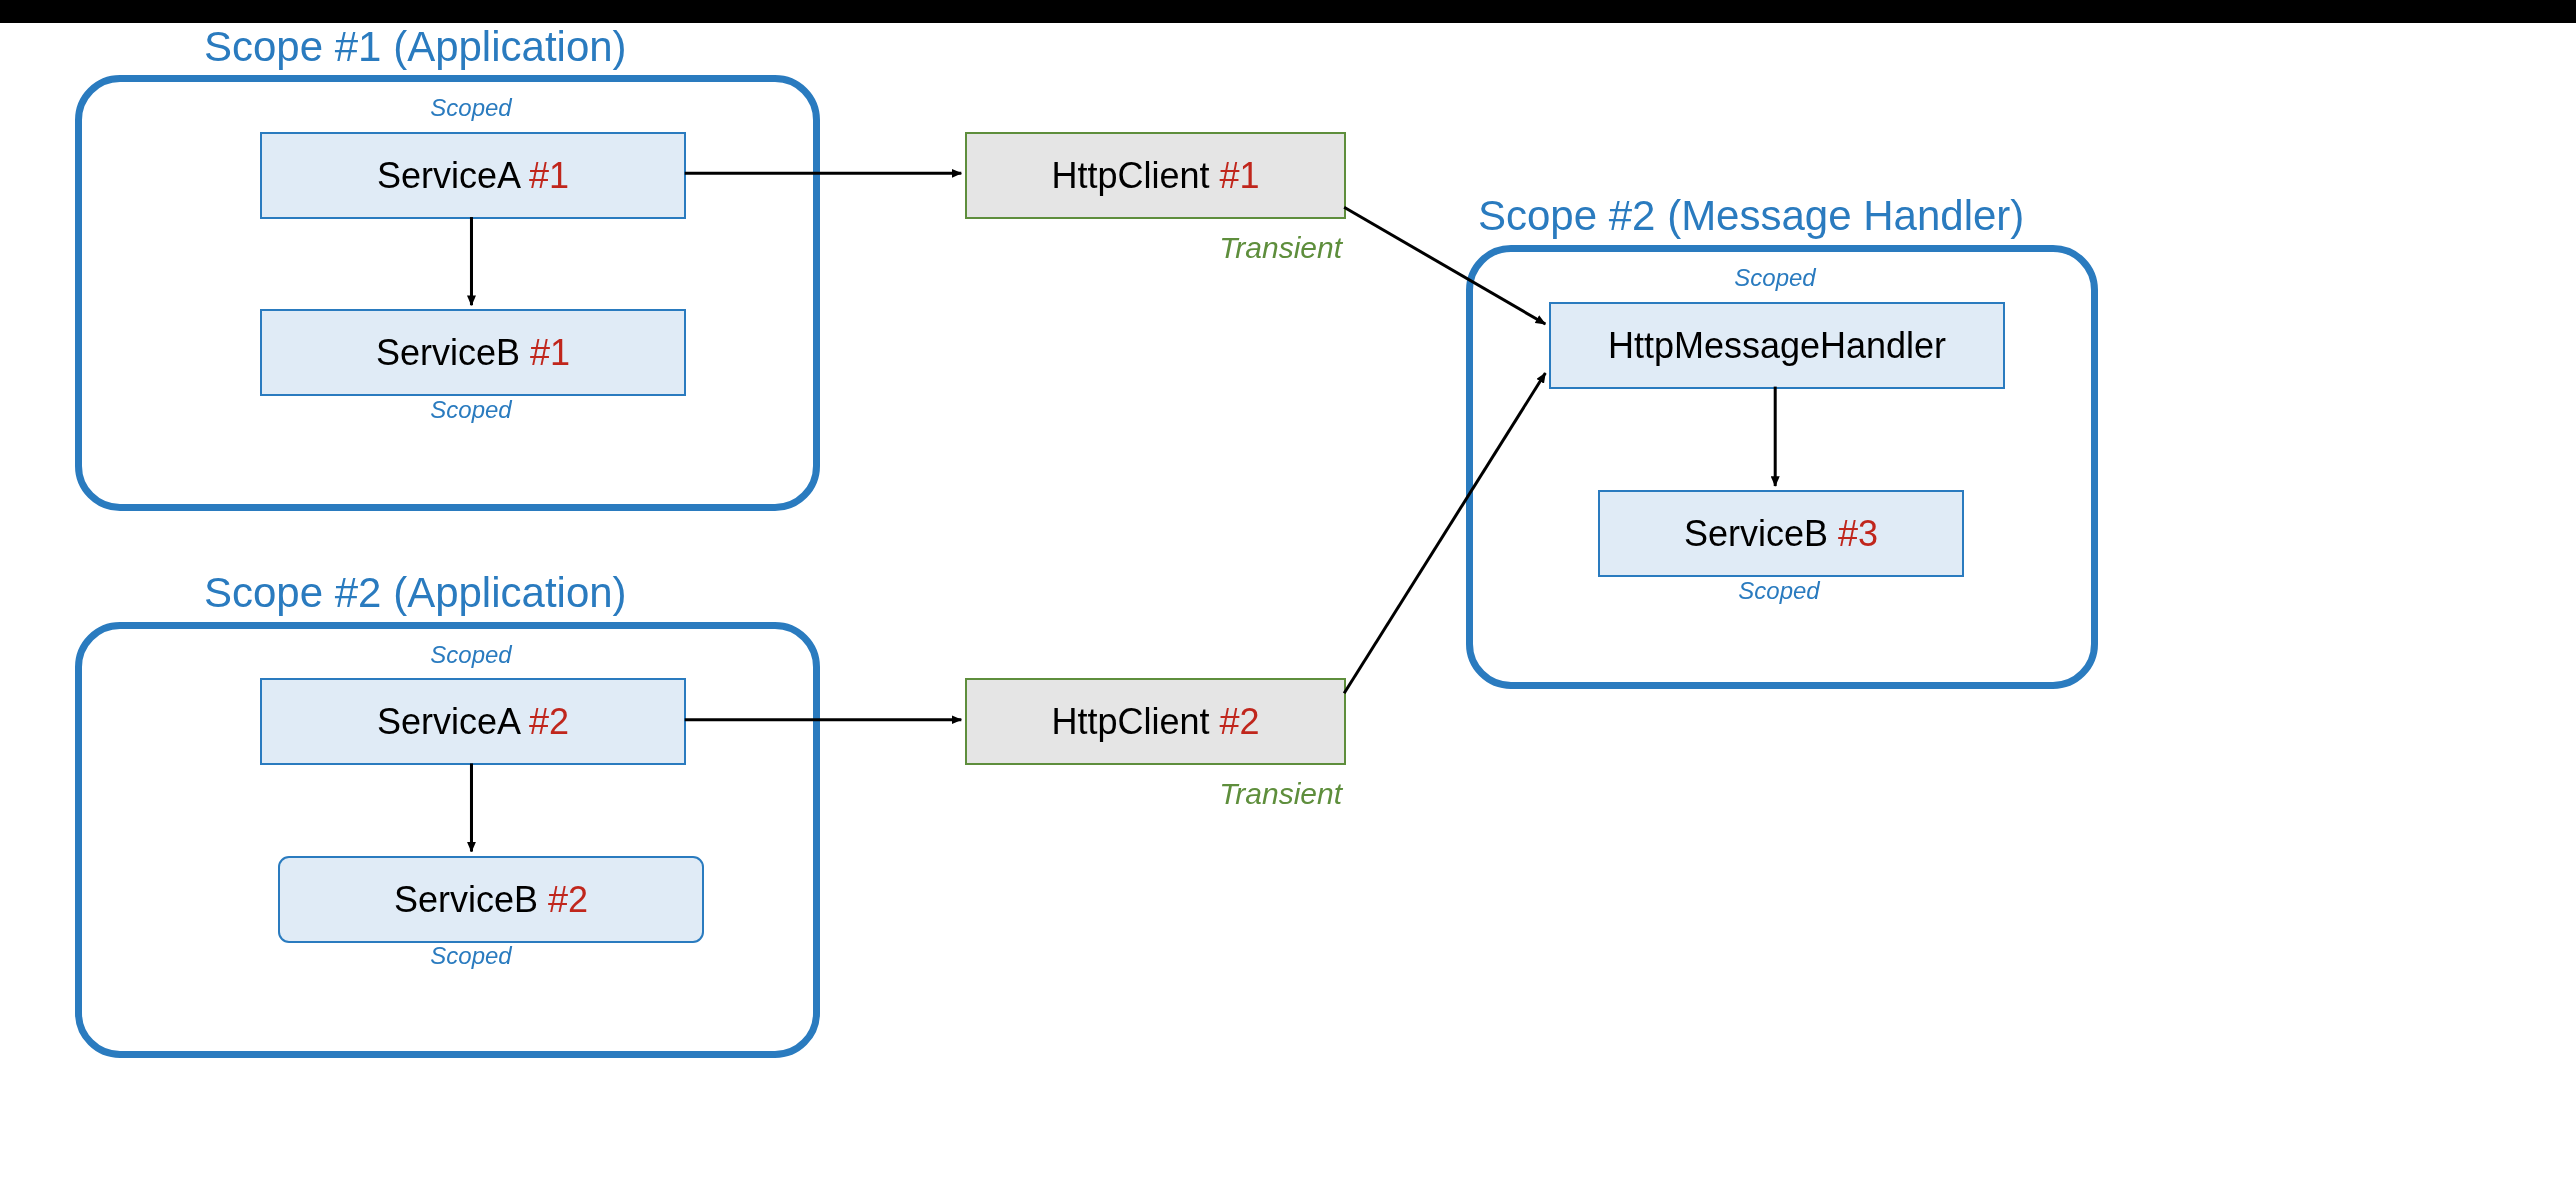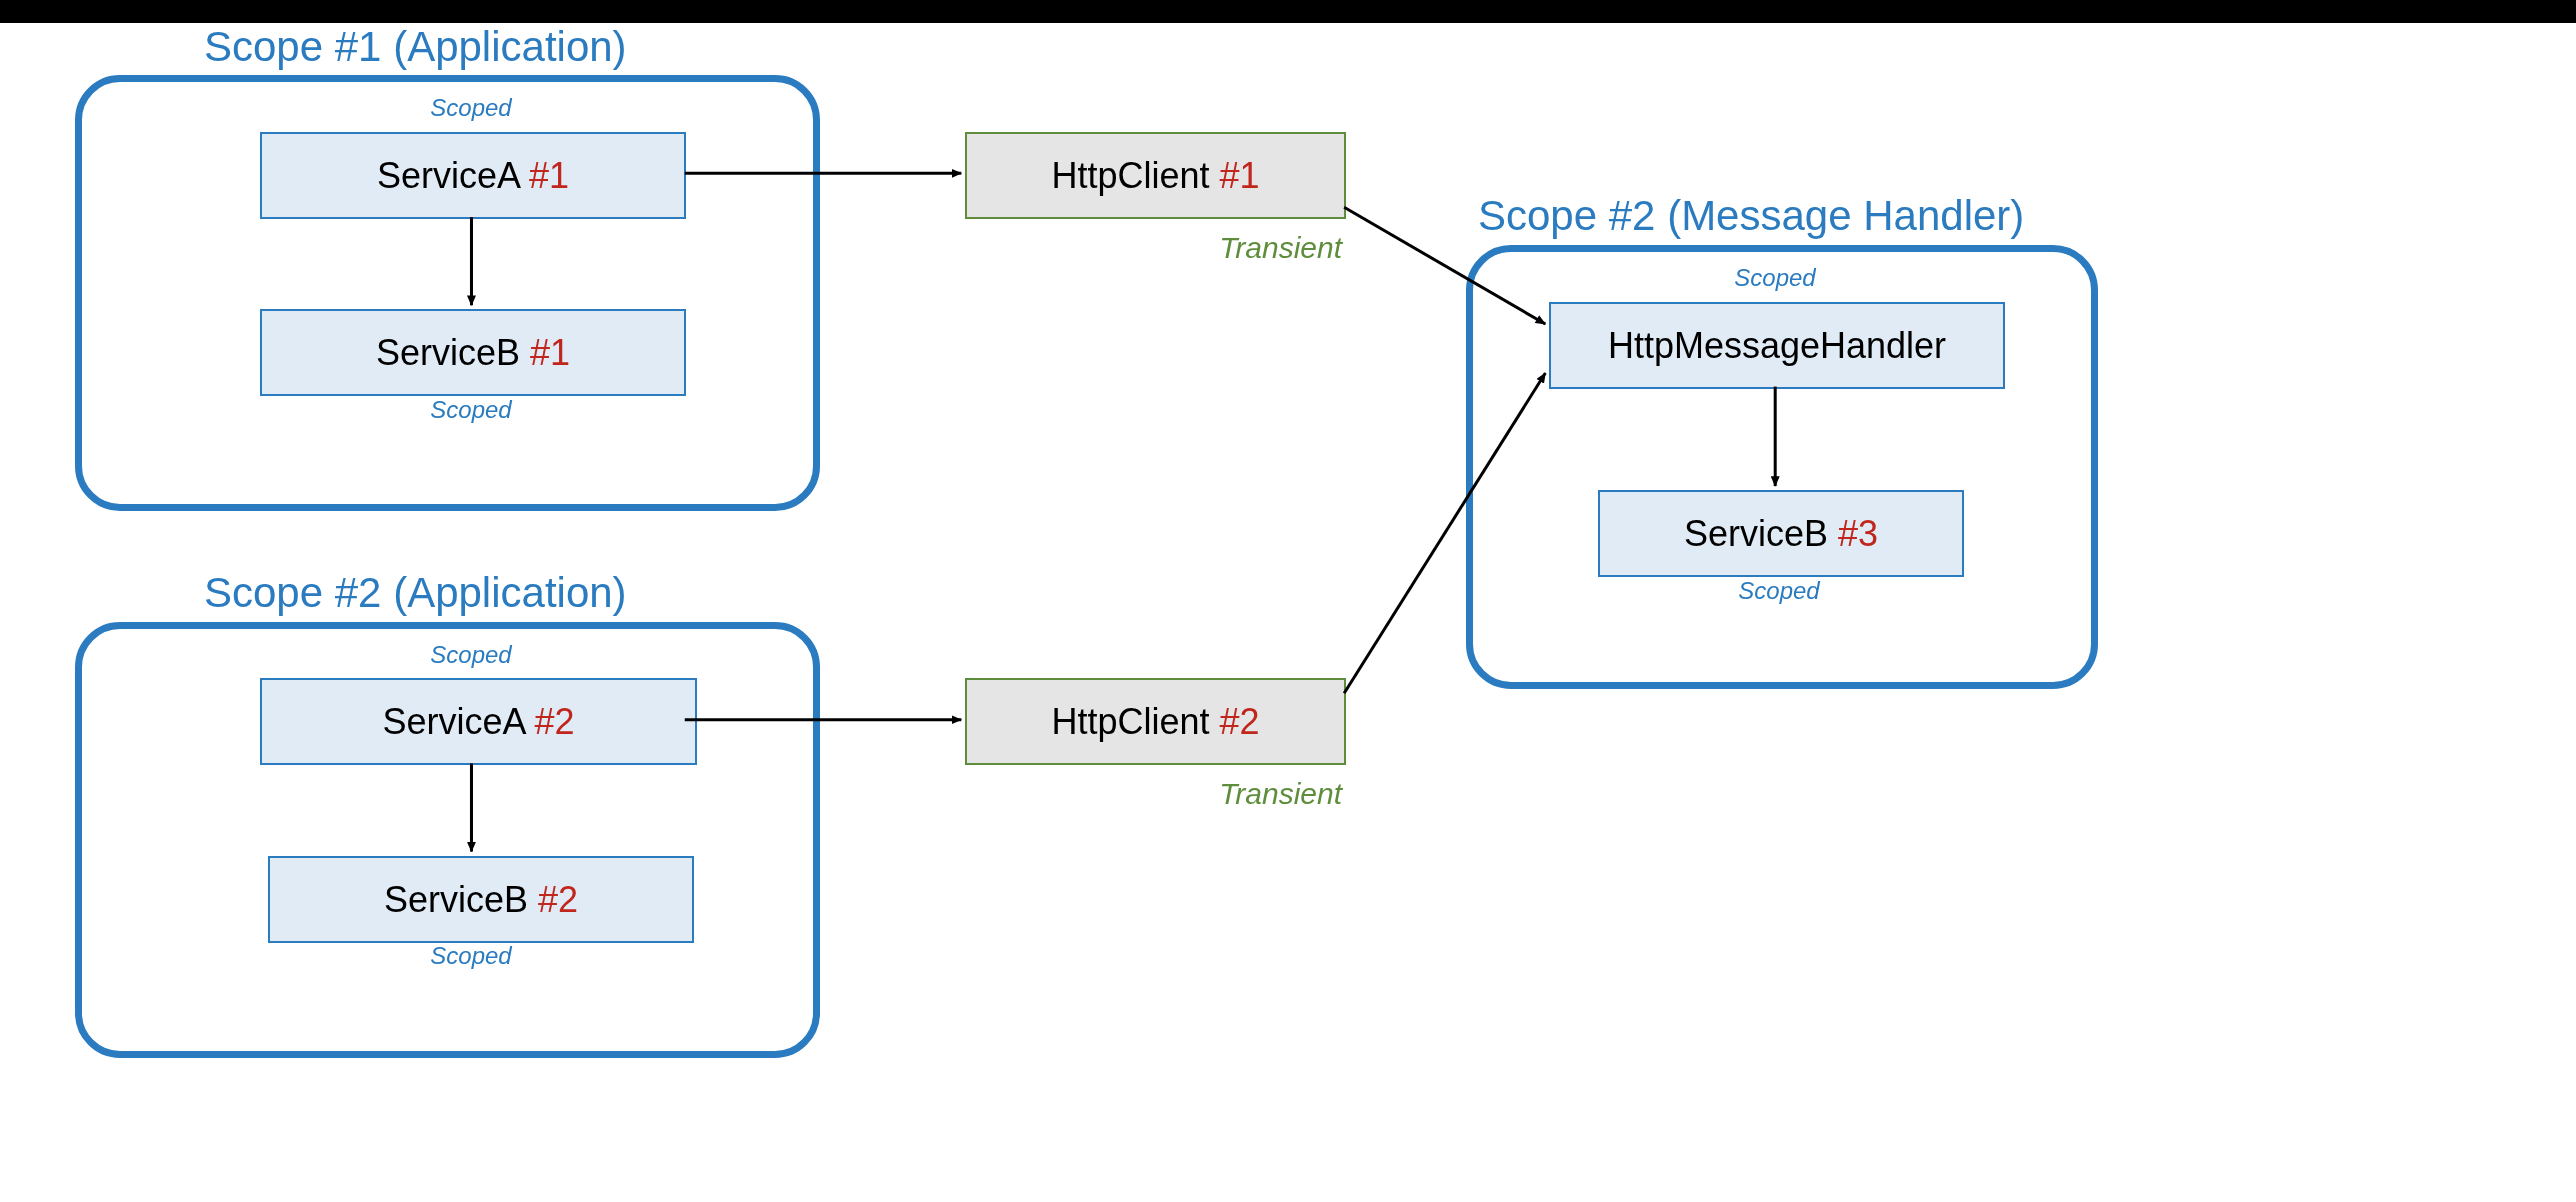--- a/index.html
+++ b/index.html
@@ -107,25 +107,25 @@
 
   <div class="svc" style="left:260px; top:309px; width:422px; height:83px;">
     <div class="svc-inner"><span>ServiceB </span><span class="idx">#1</span></div>
   </div>
   <div class="lifetime-scoped" style="left:260px; top:396px; width:422px;">Scoped</div>
 
   <div class="scope-title" style="left:204px; top:569px;">Scope #2 (Application)</div>
   <div class="scope-box" style="left:75px; top:622px; width:731px; height:422px;"></div>
 
   <div class="lifetime-scoped" style="left:260px; top:641px; width:422px;">Scoped</div>
-  <div class="svc" style="left:260px; top:678px; width:422px; height:83px;padding-left:11px;">
+  <div class="svc" style="left:260px; top:678px; width:422px; height:83px;">
     <div class="svc-inner"><span>ServiceA </span><span class="idx">#2</span></div>
   </div>
 
-  <div class="svc" style="left:268px; top:856px; width:422px; height:83px;">
+  <div class="svc" style="left:278px; top:856px; width:422px; height:83px;border-radius:11px;">
     <div class="svc-inner"><span>ServiceB </span><span class="idx">#2</span></div>
   </div>
   <div class="lifetime-scoped" style="left:260px; top:942px; width:422px;">Scoped</div>
 
   <div class="http" style="left:965px; top:132px; width:377px; height:83px;">
     <div class="svc-inner"><span>HttpClient </span><span class="idx">#1</span></div>
   </div>
   <div class="lifetime-transient" style="left:965px; top:219px; width:377px;">Transient</div>
 
   <div class="http" style="left:965px; top:678px; width:377px; height:83px;">

